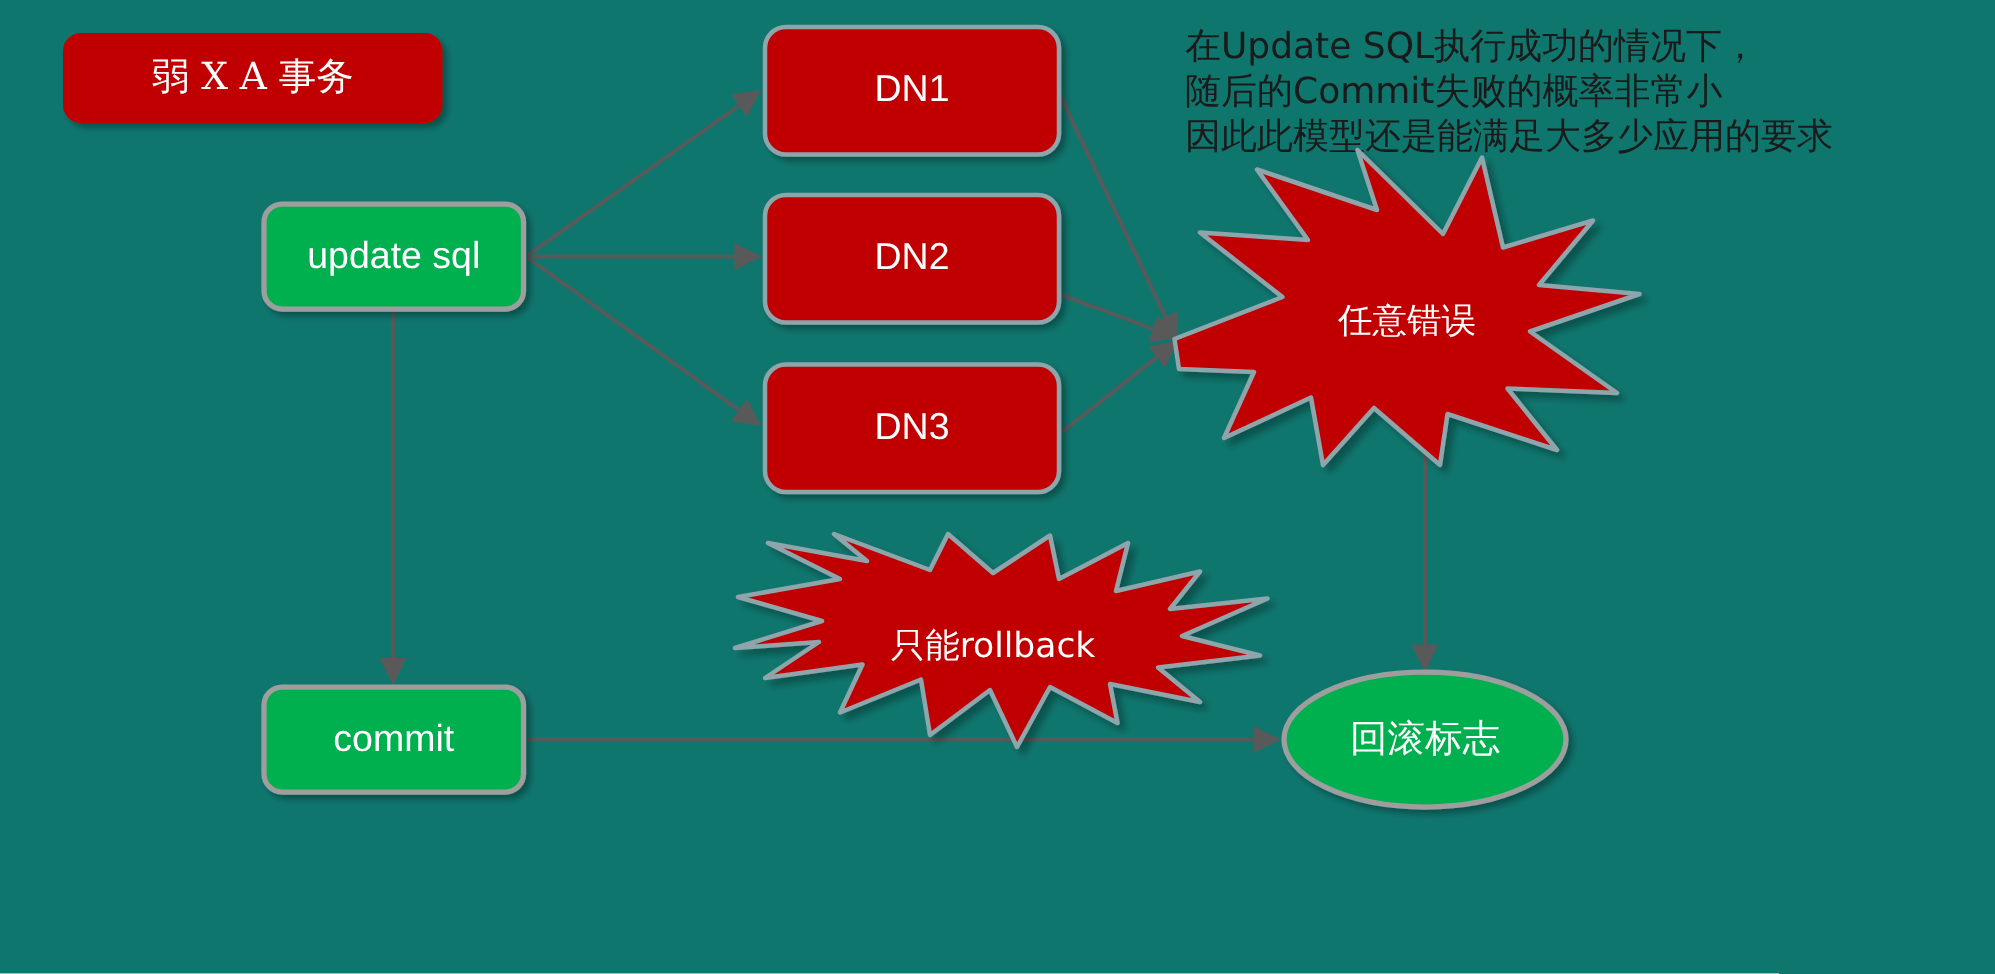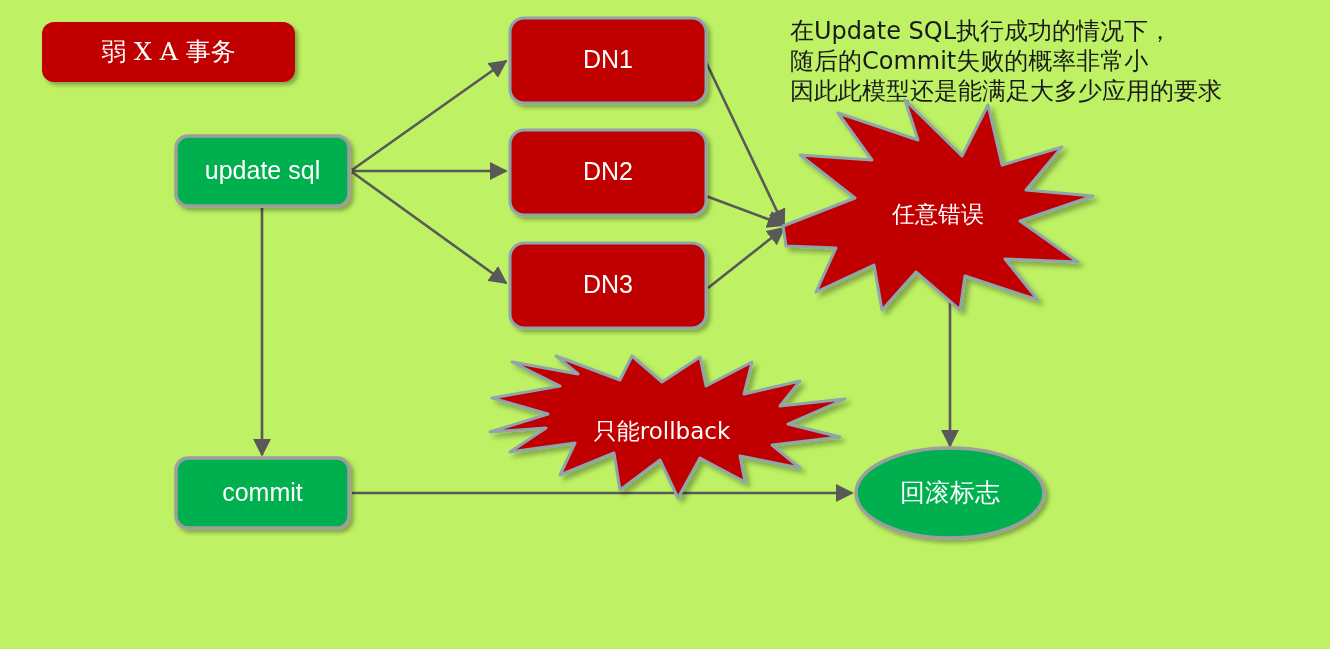--- a/index.html
+++ b/index.html
@@ -10,21 +10,21 @@
   body {
     width: 1330px;
     height: 649px;
     font-family: "Liberation Sans", sans-serif;
     overflow: hidden;
   }
   #canvas {
     position: relative;
     width: 1330px;
     height: 649px;
-    background: #bef264;
+    background: #0f766e;
   }
   svg#diagram {
     position: absolute;
     left: 0;
     top: 0;
     width: 1330px;
     height: 649px;
   }
   .node-label {
     fill: #ffffff;

